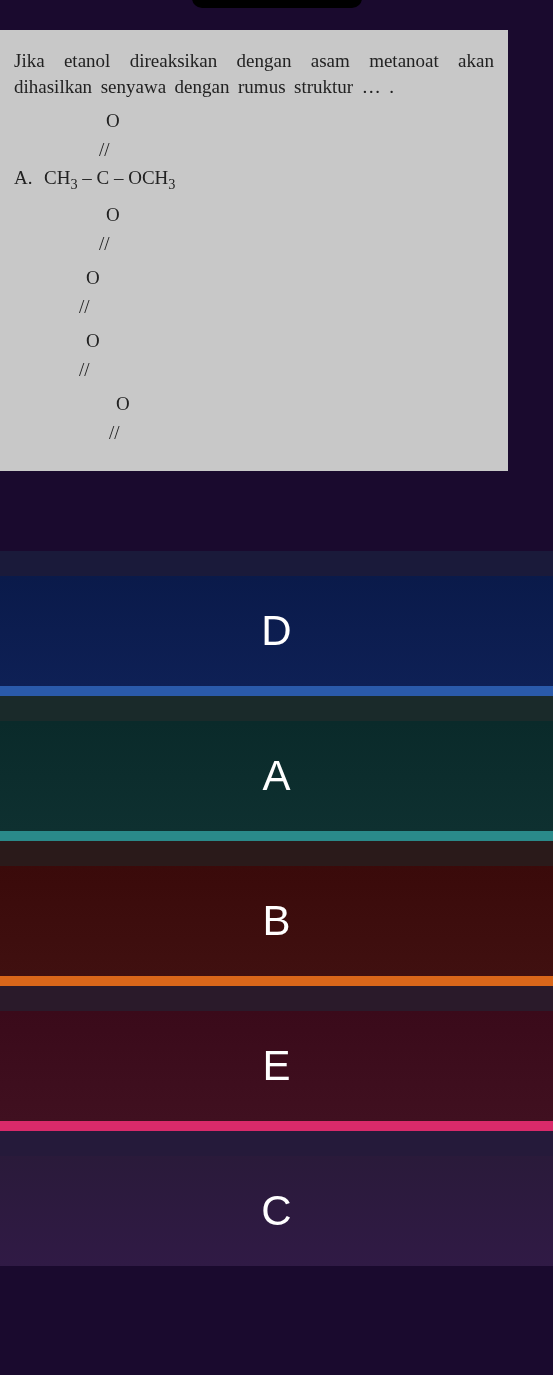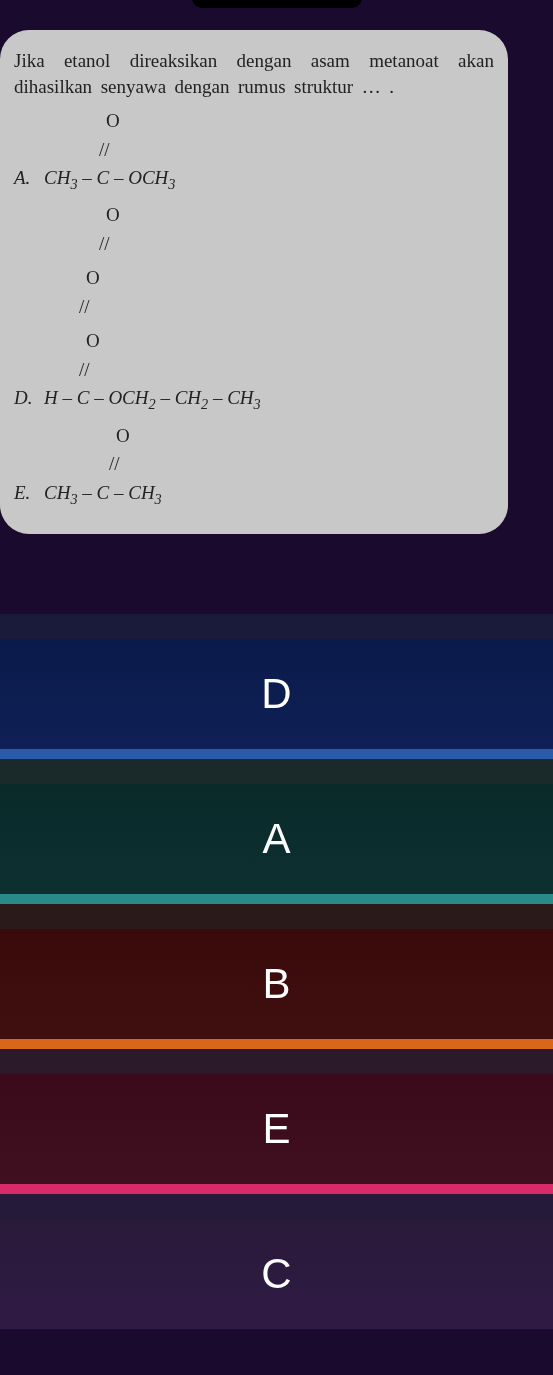--- a/index.html
+++ b/index.html
@@ -28,21 +28,20 @@
       border-radius: 0 0 20px 20px;
       margin-top: -2px;
     }
     .question-card {
       background: #c8c8c8;
       width: 508px;
       margin: 0;
       padding: 18px 14px 18px 14px;
       font-family: 'Times New Roman', serif;
       color: #222;
-      border-radius: 29px;
     }
     .question-text {
       font-size: 19px;
       text-align: justify;
       line-height: 1.35;
       margin-bottom: 8px;
       word-spacing: 0.2em;
     }
     .option-block {
       font-size: 19px;
@@ -51,21 +50,20 @@
       font-family: 'Times New Roman', serif;
     }
     .option-block .o-line {
       padding-left: 92px;
     }
     .option-block .slash-line {
       padding-left: 85px;
     }
     .option-block .formula-line {
       padding-left: 0;
-      font-style: italic;
     }
     .option-block.optE .o-line {
       padding-left: 102px;
     }
     .option-block.optE .slash-line {
       padding-left: 95px;
     }
     .option-label {
       display: inline-block;
       width: 30px;
@@ -139,27 +137,25 @@
   </div>
 
   <div class="option-block">
     <div class="o-line" style="padding-left:72px">O</div>
     <div class="slash-line" style="padding-left:65px">//</div>
   </div>
 
   <div class="option-block">
     <div class="o-line" style="padding-left:72px">O</div>
     <div class="slash-line" style="padding-left:65px">//</div>
-    <div class="formula-line"><span class="option-label">D.</span><span>H – C – OCH<sub>2</sub> – CH<sub>2</sub> – CH<sub>3</sub></span></div>
   </div>
 
   <div class="option-block optE">
     <div class="o-line">O</div>
     <div class="slash-line">//</div>
-    <div class="formula-line"><span class="option-label">E.</span><span>CH<sub>3</sub> – C – CH<sub>3</sub></span></div>
   </div>
 </div>
 
 <div class="spacer"></div>
 
 <div class="answer-buttons">
 
   <div class="bg-d-region"></div>
   <div class="answer-btn btn-d">
     <span>D</span>

